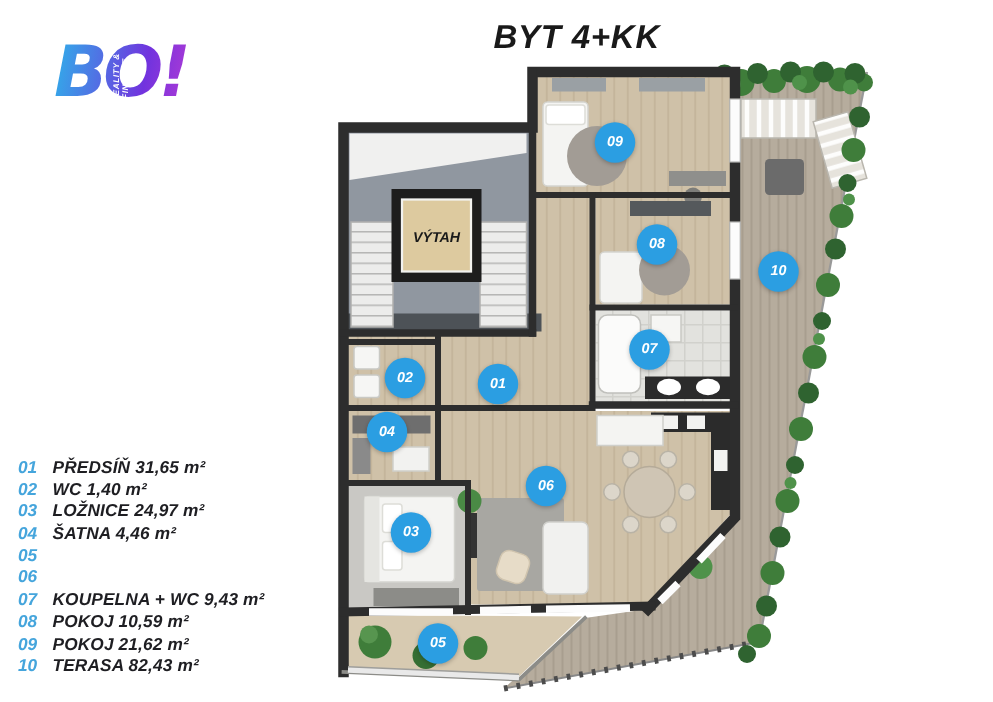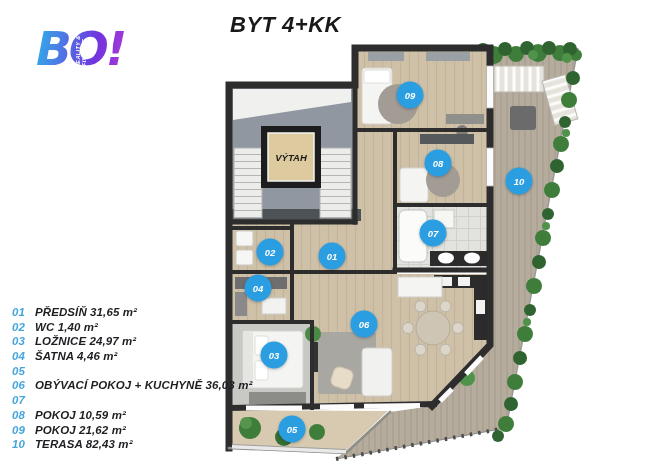--- a/index.html
+++ b/index.html
@@ -8,21 +8,21 @@
   
   .logo{position:absolute;left:36px;top:20px;width:110px;height:58px;}
   .logo-text{font-weight:900;font-size:47px;line-height:58px;letter-spacing:-3px;
     background:linear-gradient(100deg,#2eb3ea 0%,#7133de 55%,#d93fd0 100%);
     -webkit-background-clip:text;background-clip:text;color:transparent;
     font-family:"DejaVu Sans","Liberation Sans",sans-serif;}
   .logo-tagline{position:absolute;left:39px;top:12px;height:40px;color:#fff;
     font-size:5.5px;font-weight:bold;letter-spacing:.4px;writing-mode:vertical-rl;
     transform:rotate(180deg);text-align:center;}
   
-  .title{position:absolute;left:230px;top:12px;width:210px;text-align:left;
+  .title{position:absolute;left:230px;top:12px;width:210px;text-align:right;
     font-size:22px;font-weight:bold;color:#191919;letter-spacing:.5px;}
   
   .legend{position:absolute;left:12px;top:306px;}
   .legend-row{display:flex;align-items:baseline;height:14.7px;white-space:nowrap;}
   .legend-num{width:23px;color:var(--legendnum,#45a5dc);font-weight:bold;font-size:11.5px;}
   .legend-label{color:#1e1e22;font-weight:bold;font-size:11.5px;letter-spacing:.1px;}
   
   .plan{position:absolute;left:0;top:0;width:662px;height:468px;}
   .markers{position:absolute;left:0;top:0;width:662px;height:468px;pointer-events:none;}
   .marker{position:absolute;width:27px;height:27px;border-radius:50%;
@@ -269,24 +269,24 @@
       </div>
       <div class="legend-row">
         <span class="legend-num">04</span>
         <span class="legend-label">ŠATNA 4,46 m²</span>
       </div>
       <div class="legend-row">
         <span class="legend-num">05</span>
       </div>
       <div class="legend-row">
         <span class="legend-num">06</span>
-        <span class="legend-label">OBÝVACÍ POKOJ + KUCHYNĚ 36,03 m²</span>
       </div>
       <div class="legend-row">
         <span class="legend-num">07</span>
+        <span class="legend-label">KOUPELNA + WC 9,43 m²</span>
       </div>
       <div class="legend-row">
         <span class="legend-num">08</span>
         <span class="legend-label">POKOJ 10,59 m²</span>
       </div>
       <div class="legend-row">
         <span class="legend-num">09</span>
         <span class="legend-label">POKOJ 21,62 m²</span>
       </div>
       <div class="legend-row">

